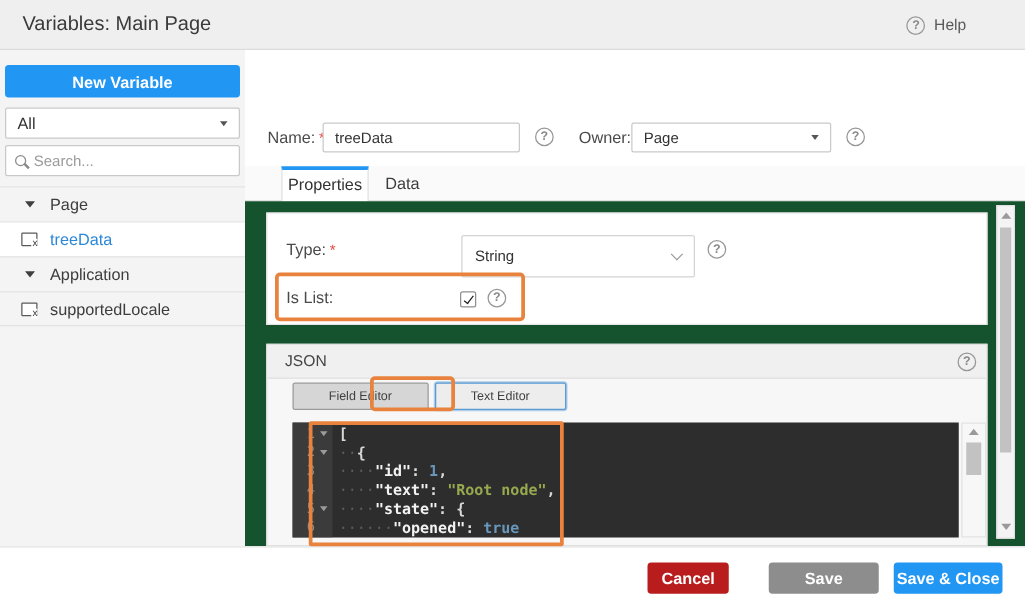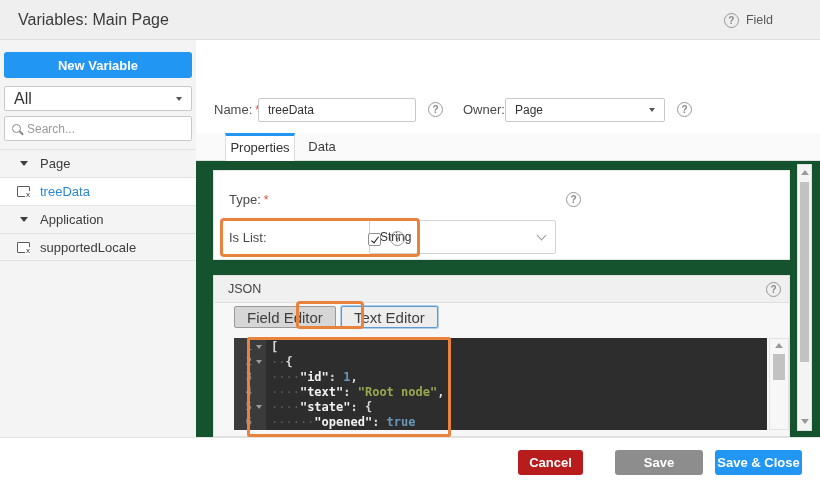--- a/index.html
+++ b/index.html
@@ -14,21 +14,21 @@
 
   .help-ic { width:15px; height:15px; border:1.4px solid #979797; border-radius:50%; color:#8a8a8a;
              display:flex; align-items:center; justify-content:center; font-size:10px; font-weight:bold; flex:0 0 auto; }
   .help-ic::after { content:"?"; }
 
   
   .sb { position:absolute; left:0; top:40px; width:220px; height:397px; background:#f4f4f5; border-right:1px solid #d9d9d9; }
   .btn-newvar { position:absolute; left:4px; top:12px; width:188px; height:26px; background:#2196f3; color:#fff;
                 border:none; border-radius:3px; font-size:13px; font-weight:bold; font-family:inherit; cursor:pointer; }
   .sb-select { position:absolute; left:4px; top:46px; width:188px; height:25px; background:#fff; border:1px solid #c9c9c9;
-               border-radius:2px; display:flex; align-items:center; padding:0 9px; font-size:16px; color:#333; cursor:pointer; }
+               border-radius:2px; display:flex; align-items:center; padding:0 9px; font-size:13px; color:#333; cursor:pointer; }
   .sb-select .spacer { flex:1; }
   .sb-search { position:absolute; left:4px; top:76px; width:188px; height:25px; background:#fff; border:1px solid #c9c9c9;
                border-radius:2px; display:flex; align-items:center; padding:0 7px; gap:6px; }
   .sb-search input { border:none; outline:none; flex:1; font-size:12px; font-family:inherit; color:#444; background:transparent; }
   .sb-search input::placeholder { color:#9b9b9b; }
   .mag { width:9px; height:9px; border:1.4px solid #8a8a8a; border-radius:50%; position:relative; flex:0 0 auto; }
   .mag::after { content:""; position:absolute; width:5px; height:1.6px; background:#8a8a8a; right:-4px; bottom:-2px; transform:rotate(45deg); }
 
   .sb-tree { position:absolute; left:0; top:109px; width:100%; }
   .tree-row { height:28px; display:flex; align-items:center; border-top:1px solid #e3e3e3; font-size:13px; color:#3d3d3d; cursor:pointer; }
@@ -69,38 +69,38 @@
                 border-left:1px solid #e0e0e0; border-right:1px solid #e0e0e0; text-align:center; line-height:24px;
                 font-size:13px; color:#333; cursor:pointer; }
   .tab-plain { position:absolute; left:100px; top:0; width:52px; height:28px; text-align:center; line-height:28px;
                font-size:13px; color:#3c3c3c; cursor:pointer; }
 
   .scrollarea { position:absolute; left:0; top:121px; width:100%; height:276px; background:#14532d; }
 
   .props-box { position:absolute; left:17px; top:9px; width:577px; height:90px; background:#fff; border:1px solid #e6e6e6; }
   .p-type-lbl { position:absolute; left:15px; top:17px; height:24px; line-height:24px; }
   .sel-string { position:absolute; left:155px; top:17px; width:187px; height:24px; background:#fff; border:1px solid #d4d4d4;
-                border-radius:2px; display:flex; align-items:center; padding:16px 10px; font-size:12px; color:#333; cursor:pointer;margin-top:32px; }
+                border-radius:2px; display:flex; align-items:center; padding:16px 10px; font-size:12px; color:#333; cursor:pointer; }
   .sel-string .spacer { flex:1; }
   .chev { width:7px; height:7px; border-right:1.5px solid #9a9a9a; border-bottom:1.5px solid #9a9a9a; transform:rotate(45deg); margin-top:-4px; }
   .hlp-string { position:absolute; left:352px; top:21px; cursor:pointer; }
   .p-islist-lbl { position:absolute; left:15px; top:55px; height:24px; line-height:24px; }
   .chkbox { position:absolute; left:154px; top:62px; width:13px; height:13px; background:#fff; border:1px solid #8f8f8f;
             border-radius:2px; cursor:pointer; display:flex; align-items:center; justify-content:center; }
   .chkbox .mark { display:none; width:4px; height:8px; border-right:1.8px solid #1e1e1e; border-bottom:1.8px solid #1e1e1e;
                   transform:rotate(38deg); margin-top:-2px; }
   .chkbox.checked .mark { display:block; }
   .hlp-islist { position:absolute; left:176px; top:60px; cursor:pointer; }
 
   .json-panel { position:absolute; left:17px; top:114px; width:577px; height:162px; background:#f7f7f8; border:1px solid #e0e0e0; }
   .json-hdr { position:absolute; left:0; top:0; width:100%; height:27px; background:#f0f0f0; border-bottom:1px solid #e0e0e0; }
   .json-title { position:absolute; left:14px; top:0; line-height:27px; font-size:12.5px; color:#444; }
   .hlp-json { position:absolute; right:8px; top:6px; cursor:pointer; }
   .ed-btns { position:absolute; left:20px; top:30px; display:flex; gap:5px; }
-  .ed-btn { height:22px; padding:0 12px; font-size:15px; font-family:inherit; color:#3f3f3f; background:#d6d6d6;
+  .ed-btn { height:22px; padding:0 28px; font-size:10px; font-family:inherit; color:#3f3f3f; background:#d6d6d6;
             border:1px solid #9a9a9a; border-radius:2px; cursor:pointer; }
   .ed-btn.sel { background:#ededed; border:1px solid #5b9bd1; box-shadow:0 0 0 1px #aecde8; }
 
   .editor { position:absolute; left:20px; top:62px; width:533px; height:92px; background:#2d2d2d; overflow:hidden;
             font-family:"DejaVu Sans Mono", monospace; font-size:12px; cursor:text; }
   .gutter { position:absolute; left:0; top:0; width:32px; height:100%; background:#3b3b3b; }
   .code-lines { position:absolute; left:0; top:1px; width:100%; }
   .code-line { display:flex; align-items:center; height:15px; white-space:pre; }
   .ln-num { width:18px; text-align:right; color:#8c8c8c; font-size:11px; flex:0 0 auto; }
   .ln-fold { width:14px; display:flex; align-items:center; justify-content:center; flex:0 0 auto; }
@@ -136,21 +136,21 @@
 </style>
 </head>
 <body>
 
 <div class="app">
 
   <div class="hdr">
     <div class="hdr-title">Variables: Main Page</div>
     <div class="hdr-help">
       <span class="help-ic"></span>
-      <span>Field</span>
+      <span>Help</span>
     </div>
   </div>
 
   <div class="sb">
     <button class="btn-newvar">New Variable</button>
     <div class="sb-select">
       <span>All</span>
       <span class="spacer"></span>
       <span class="tri-dn sm"></span>
     </div>

